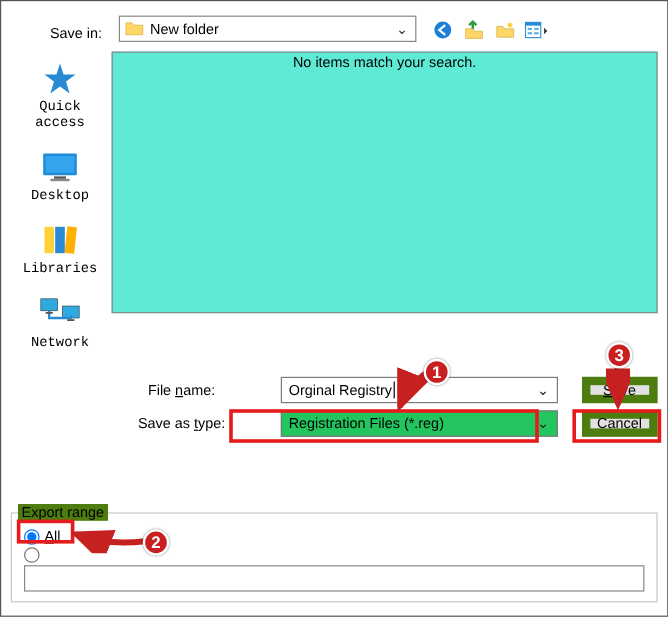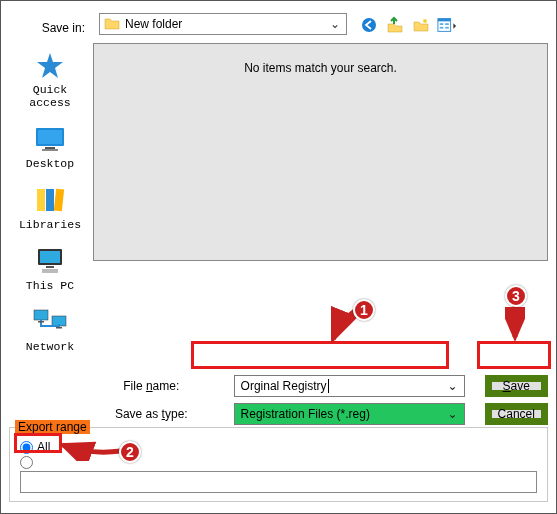--- a/index.html
+++ b/index.html
@@ -16,35 +16,35 @@
   .folder-mini { width: 16px; height: 16px; margin-right: 5px; }
   .savein-combo .txt { flex: 1; }
   .chev { width: 14px; text-align: center; color: #333; }
   .toolbar-icons { display: flex; align-items: center; gap: 6px; margin-left: 12px; }
   .tb-icon { width: 20px; height: 20px; display: flex; align-items: center; justify-content: center; }
   .content-row { display: flex; margin-top: 2px; }
   .places { width: 82px; display: flex; flex-direction: column; align-items: center; padding-top: 6px; }
   .place { width: 82px; text-align: center; margin-bottom: 14px; }
   .place .pic { width: 36px; height: 32px; margin: 0 auto 2px; display: flex; align-items: center; justify-content: center; }
   .place .lbl { font-size: 11.5px; color: #000; font-family: Liberation Mono, monospace; }
-  .listing { flex: 1; border: 1px solid #888; border-top: 1px solid #888; background: #e5e5e5; margin-left: 2px; margin-right: 0; height: 218px; position: relative; padding-top: 17px; }
+  .listing { flex: 1; border: 1px solid #888; border-top: 1px solid #888; background: #5eead4; margin-left: 2px; margin-right: 0; height: 218px; position: relative; padding-top: 1px; }
   .noitems { text-align: center; color: #000; font-size: 12px; }
   .fields { margin: 8px 0 0 102px; }
   .field-row { display: flex; align-items: center; margin-bottom: 6px; position: relative; }
   .field-label { width: 88px; text-align: center; color: #000; }
   .field-label span { text-decoration: underline; }
   .combo { height: 22px; border: 1px solid #7a7a7a; background: #fff; display: flex; align-items: center; padding: 0 6px; margin-left: 42px; }
   .combo.filename { width: 251px; }
   .combo.filetype { width: 251px; background: #22c55e; }
   .combo .val { flex: 1; }
   .combo .car { color: #222; }
   .btn { width: 68px; height: 22px; border: 7px solid #4d7c0f; background: #e1e1e1; display: flex; align-items: center; justify-content: center; margin-left: 20px; }
   .btn .ul { text-decoration: underline; }
   .export-group { position: absolute; left: 8px; right: 8px; top: 412px; }
-  .group-label { font-size: 12px; position: relative; top: 7px; left: 6px; background: #f97316; padding: 0 3px; display: inline-block; }
+  .group-label { font-size: 12px; position: relative; top: 7px; left: 6px; background: #4d7c0f; padding: 0 3px; display: inline-block; }
   .group-box { border: 1px solid #c9c9c9; padding: 12px 10px 8px 10px; }
   .radio-row { display: flex; align-items: center; font-size: 12px; margin-bottom: 2px; }
   .radio-row input { margin: 0 4px 0 0; width: 13px; height: 13px; }
   .branch-input { width: 100%; height: 22px; border: 1px solid #888; margin-top: 2px; background: #fff; }
   
   .anno { position: absolute; pointer-events: none; }
   .red-box { border: 3px solid #e61b1b; }
   .badge { width: 22px; height: 22px; border-radius: 50%; background: #c82020; color: #fff; font-weight: bold; font-size: 14px; display: flex; align-items: center; justify-content: center; border: 2px solid #fff; box-shadow: 0 0 2px rgba(0,0,0,.5); }
   .arrow-svg { position: absolute; }
   .watermark { position: absolute; bottom: 2px; width: 100%; text-align: center; color: #dcdcdc; font-weight: 600; font-size: 15px; letter-spacing: .5px; pointer-events:none; }
@@ -126,31 +126,20 @@
         </div>
         <div class="place">
           <div class="pic">
             <svg width="32" height="30" viewBox="0 0 32 30">
                 <rect x="3" y="4" width="8" height="22" fill="#ffd23a"></rect>
                 <rect x="12" y="4" width="8" height="22" fill="#2a8ad4"></rect>
                 <rect x="21" y="4" width="8" height="22" fill="#ffb000" transform="rotate(6 25 15)"></rect>
               </svg>
           </div>
           <div class="lbl">Libraries</div>
-        </div>
-        <div class="place">
-          <div class="pic">
-            <svg width="34" height="30" viewBox="0 0 34 30">
-                <rect x="5" y="3" width="24" height="16" rx="1" fill="#333"></rect>
-                <rect x="7" y="5" width="20" height="12" fill="#2faae0"></rect>
-                <rect x="13" y="20" width="8" height="2" fill="#555"></rect>
-                <rect x="9" y="23" width="16" height="4" fill="#bbb"></rect>
-              </svg>
-          </div>
-          <div class="lbl">This PC</div>
         </div>
         <div class="place">
           <div class="pic">
             <svg width="36" height="28" viewBox="0 0 36 28">
                 <rect x="2" y="2" width="14" height="10" fill="#2faae0" stroke="#333" stroke-width=".5"></rect>
                 <rect x="20" y="8" width="14" height="10" fill="#2faae0" stroke="#333" stroke-width=".5"></rect>
                 <path d="M9 12 v6 h18 v-2" stroke="#2a8ad4" stroke-width="2" fill="none"></path>
                 <rect x="6" y="13" width="6" height="1.5" fill="#555"></rect>
                 <rect x="24" y="19" width="6" height="1.5" fill="#555"></rect>
               </svg>

